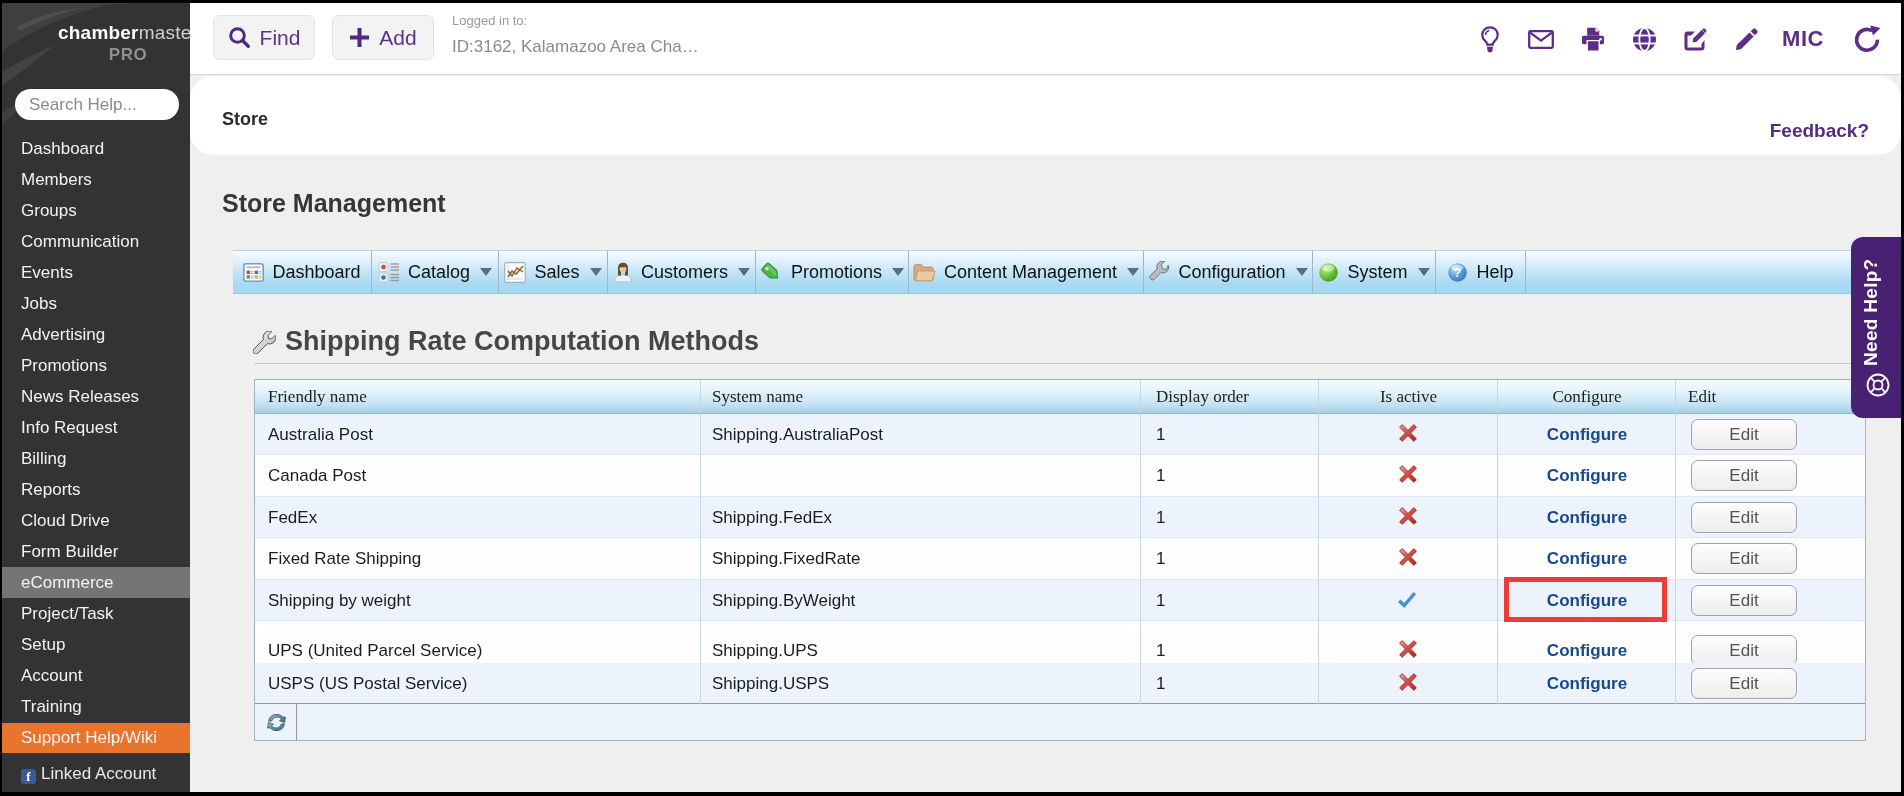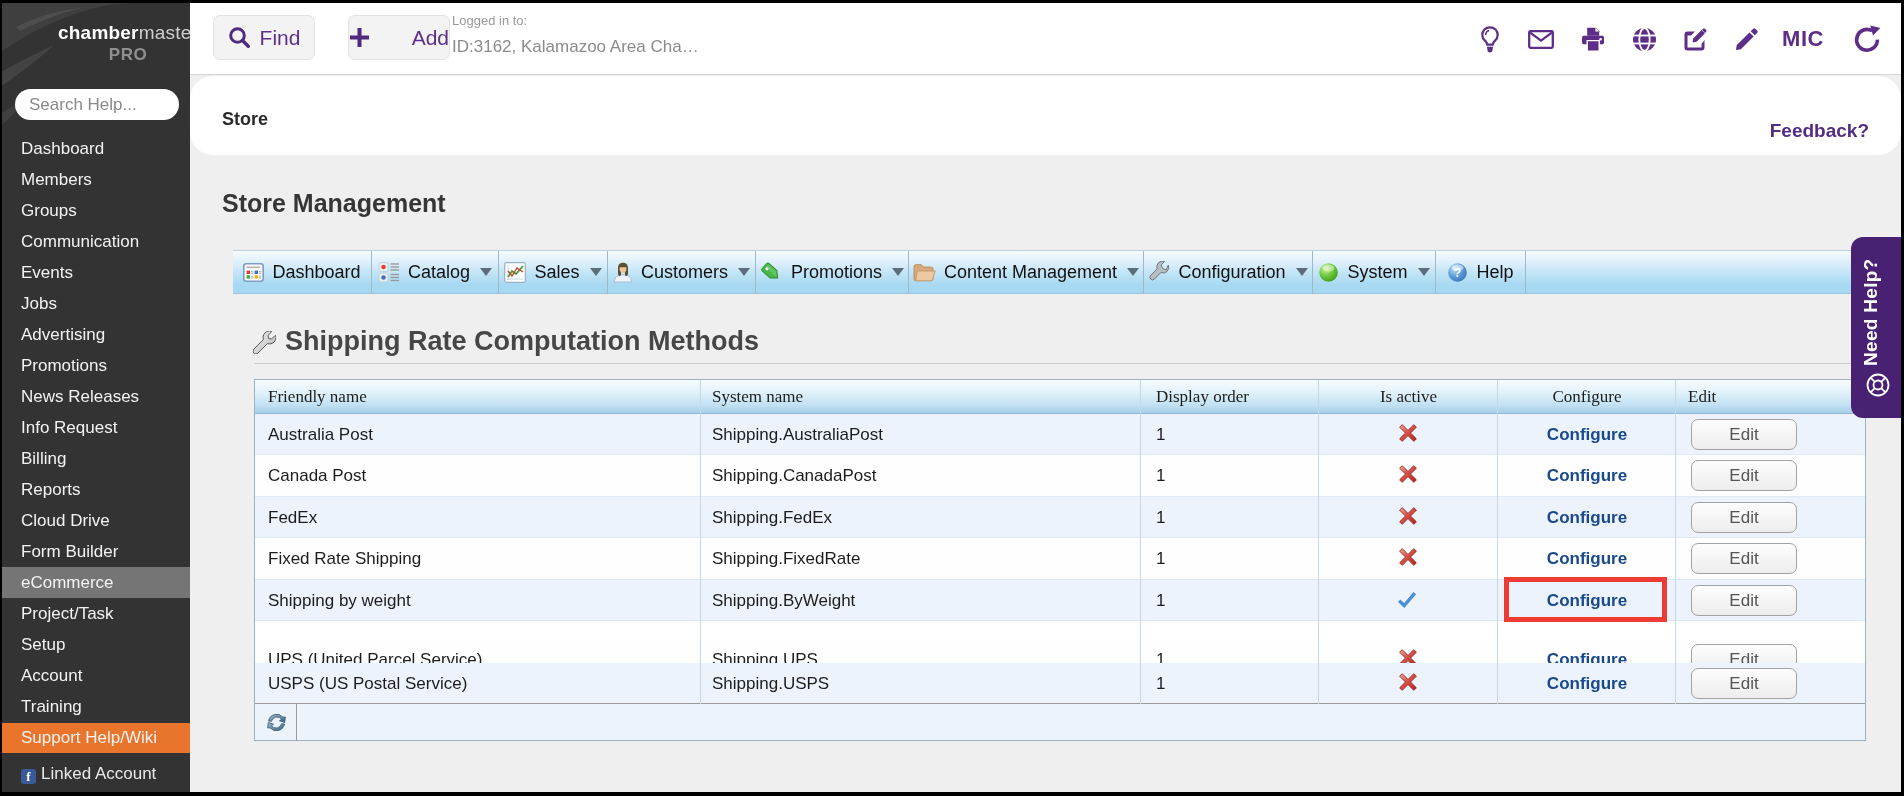--- a/index.html
+++ b/index.html
@@ -110,21 +110,21 @@
 
   <div class="main">
     <div class="topbar">
       <div class="btn" style="left:23px;">
           <svg width="23" height="23" viewBox="0 0 23 23">
             <circle cx="9.5" cy="9.5" r="6.8" fill="none" stroke="#4f2a7e" stroke-width="3"></circle>
             <line x1="14.5" y1="14.5" x2="20.3" y2="20.3" stroke="#4f2a7e" stroke-width="3.4" stroke-linecap="round"></line>
           </svg>
           <span>Find</span>
         </div>
-      <div class="btn" style="left:158px;justify-content:space-between;">
+      <div class="btn" style="left:142px;">
           <svg width="21" height="21" viewBox="0 0 21 21">
             <path d="M8.5 1 h4 v7.5 H20 v4 h-7.5 V20 h-4 v-7.5 H1 v-4 h7.5 Z" fill="#4f2a7e"></path>
           </svg>
           <span>Add</span>
         </div>
       <div class="loggedin">
         <div class="l1">Logged in to:</div>
         <div class="l2">ID:3162, Kalamazoo Area Cha…</div>
       </div>
       <div class="ticon" style="left:1288px;width:24px;">
@@ -342,21 +342,20 @@
         <div class="c" style="left:457px;">Shipping.AustraliaPost</div>
         <div class="c" style="left:901px;">1</div>
         <div style="position:absolute;left:1143px;top:9px;"><svg width="20" height="20" viewBox="0 0 22 22">
               <path d="M4.6 1.8 L11 8.2 L17.4 1.8 L20.2 4.6 L13.8 11 L20.2 17.4 L17.4 20.2 L11 13.8 L4.6 20.2 L1.8 17.4 L8.2 11 L1.8 4.6 Z" fill="url(#xg)" stroke="#9e221a" stroke-width="1" stroke-linejoin="round"></path>
             </svg></div>
         <div class="c cfg" style="left:1243px;width:178px;">Configure</div>
         <div class="editbtn">Edit</div>
       </div>
       <div class="row even" style="top:75px;height:42px;">
         <div class="c" style="left:13px;">Canada Post</div>
-        <div class="c" style="left:457px;">Shipping.CanadaPost</div>
         <div class="c" style="left:901px;">1</div>
         <div style="position:absolute;left:1143px;top:9px;"><svg width="20" height="20" viewBox="0 0 22 22">
               <path d="M4.6 1.8 L11 8.2 L17.4 1.8 L20.2 4.6 L13.8 11 L20.2 17.4 L17.4 20.2 L11 13.8 L4.6 20.2 L1.8 17.4 L8.2 11 L1.8 4.6 Z" fill="url(#xg)" stroke="#9e221a" stroke-width="1" stroke-linejoin="round"></path>
             </svg></div>
         <div class="c cfg" style="left:1243px;width:178px;">Configure</div>
         <div class="editbtn">Edit</div>
       </div>
       <div class="row odd" style="top:117px;height:41px;">
         <div class="c" style="left:13px;">FedEx</div>
         <div class="c" style="left:457px;">Shipping.FedEx</div>
@@ -380,21 +379,21 @@
       <div class="row odd" style="top:200px;height:41px;">
         <div class="c" style="left:13px;text-align:right;">Shipping by weight</div>
         <div class="c" style="left:457px;">Shipping.ByWeight</div>
         <div class="c" style="left:901px;">1</div>
         <div style="position:absolute;left:1141px;top:9px;"><svg width="22" height="22" viewBox="0 0 22 22">
               <path d="M3.2 11.8 L8.2 16.6 L18.8 4.2" fill="none" stroke="#4b90d2" stroke-width="3.4"></path>
             </svg></div>
         <div class="c cfg" style="left:1243px;width:178px;">Configure</div>
         <div class="editbtn">Edit</div>
       </div>
-      <div class="row even" style="top:259px;height:42px;">
+      <div class="row even" style="top:250px;height:42px;">
         <div class="c" style="left:13px;">UPS (United Parcel Service)</div>
         <div class="c" style="left:457px;">Shipping.UPS</div>
         <div class="c" style="left:901px;">1</div>
         <div style="position:absolute;left:1143px;top:9px;"><svg width="20" height="20" viewBox="0 0 22 22">
               <path d="M4.6 1.8 L11 8.2 L17.4 1.8 L20.2 4.6 L13.8 11 L20.2 17.4 L17.4 20.2 L11 13.8 L4.6 20.2 L1.8 17.4 L8.2 11 L1.8 4.6 Z" fill="url(#xg)" stroke="#9e221a" stroke-width="1" stroke-linejoin="round"></path>
             </svg></div>
         <div class="c cfg" style="left:1243px;width:178px;">Configure</div>
         <div class="editbtn">Edit</div>
       </div>
       <div class="row odd" style="top:283px;height:41px;">

